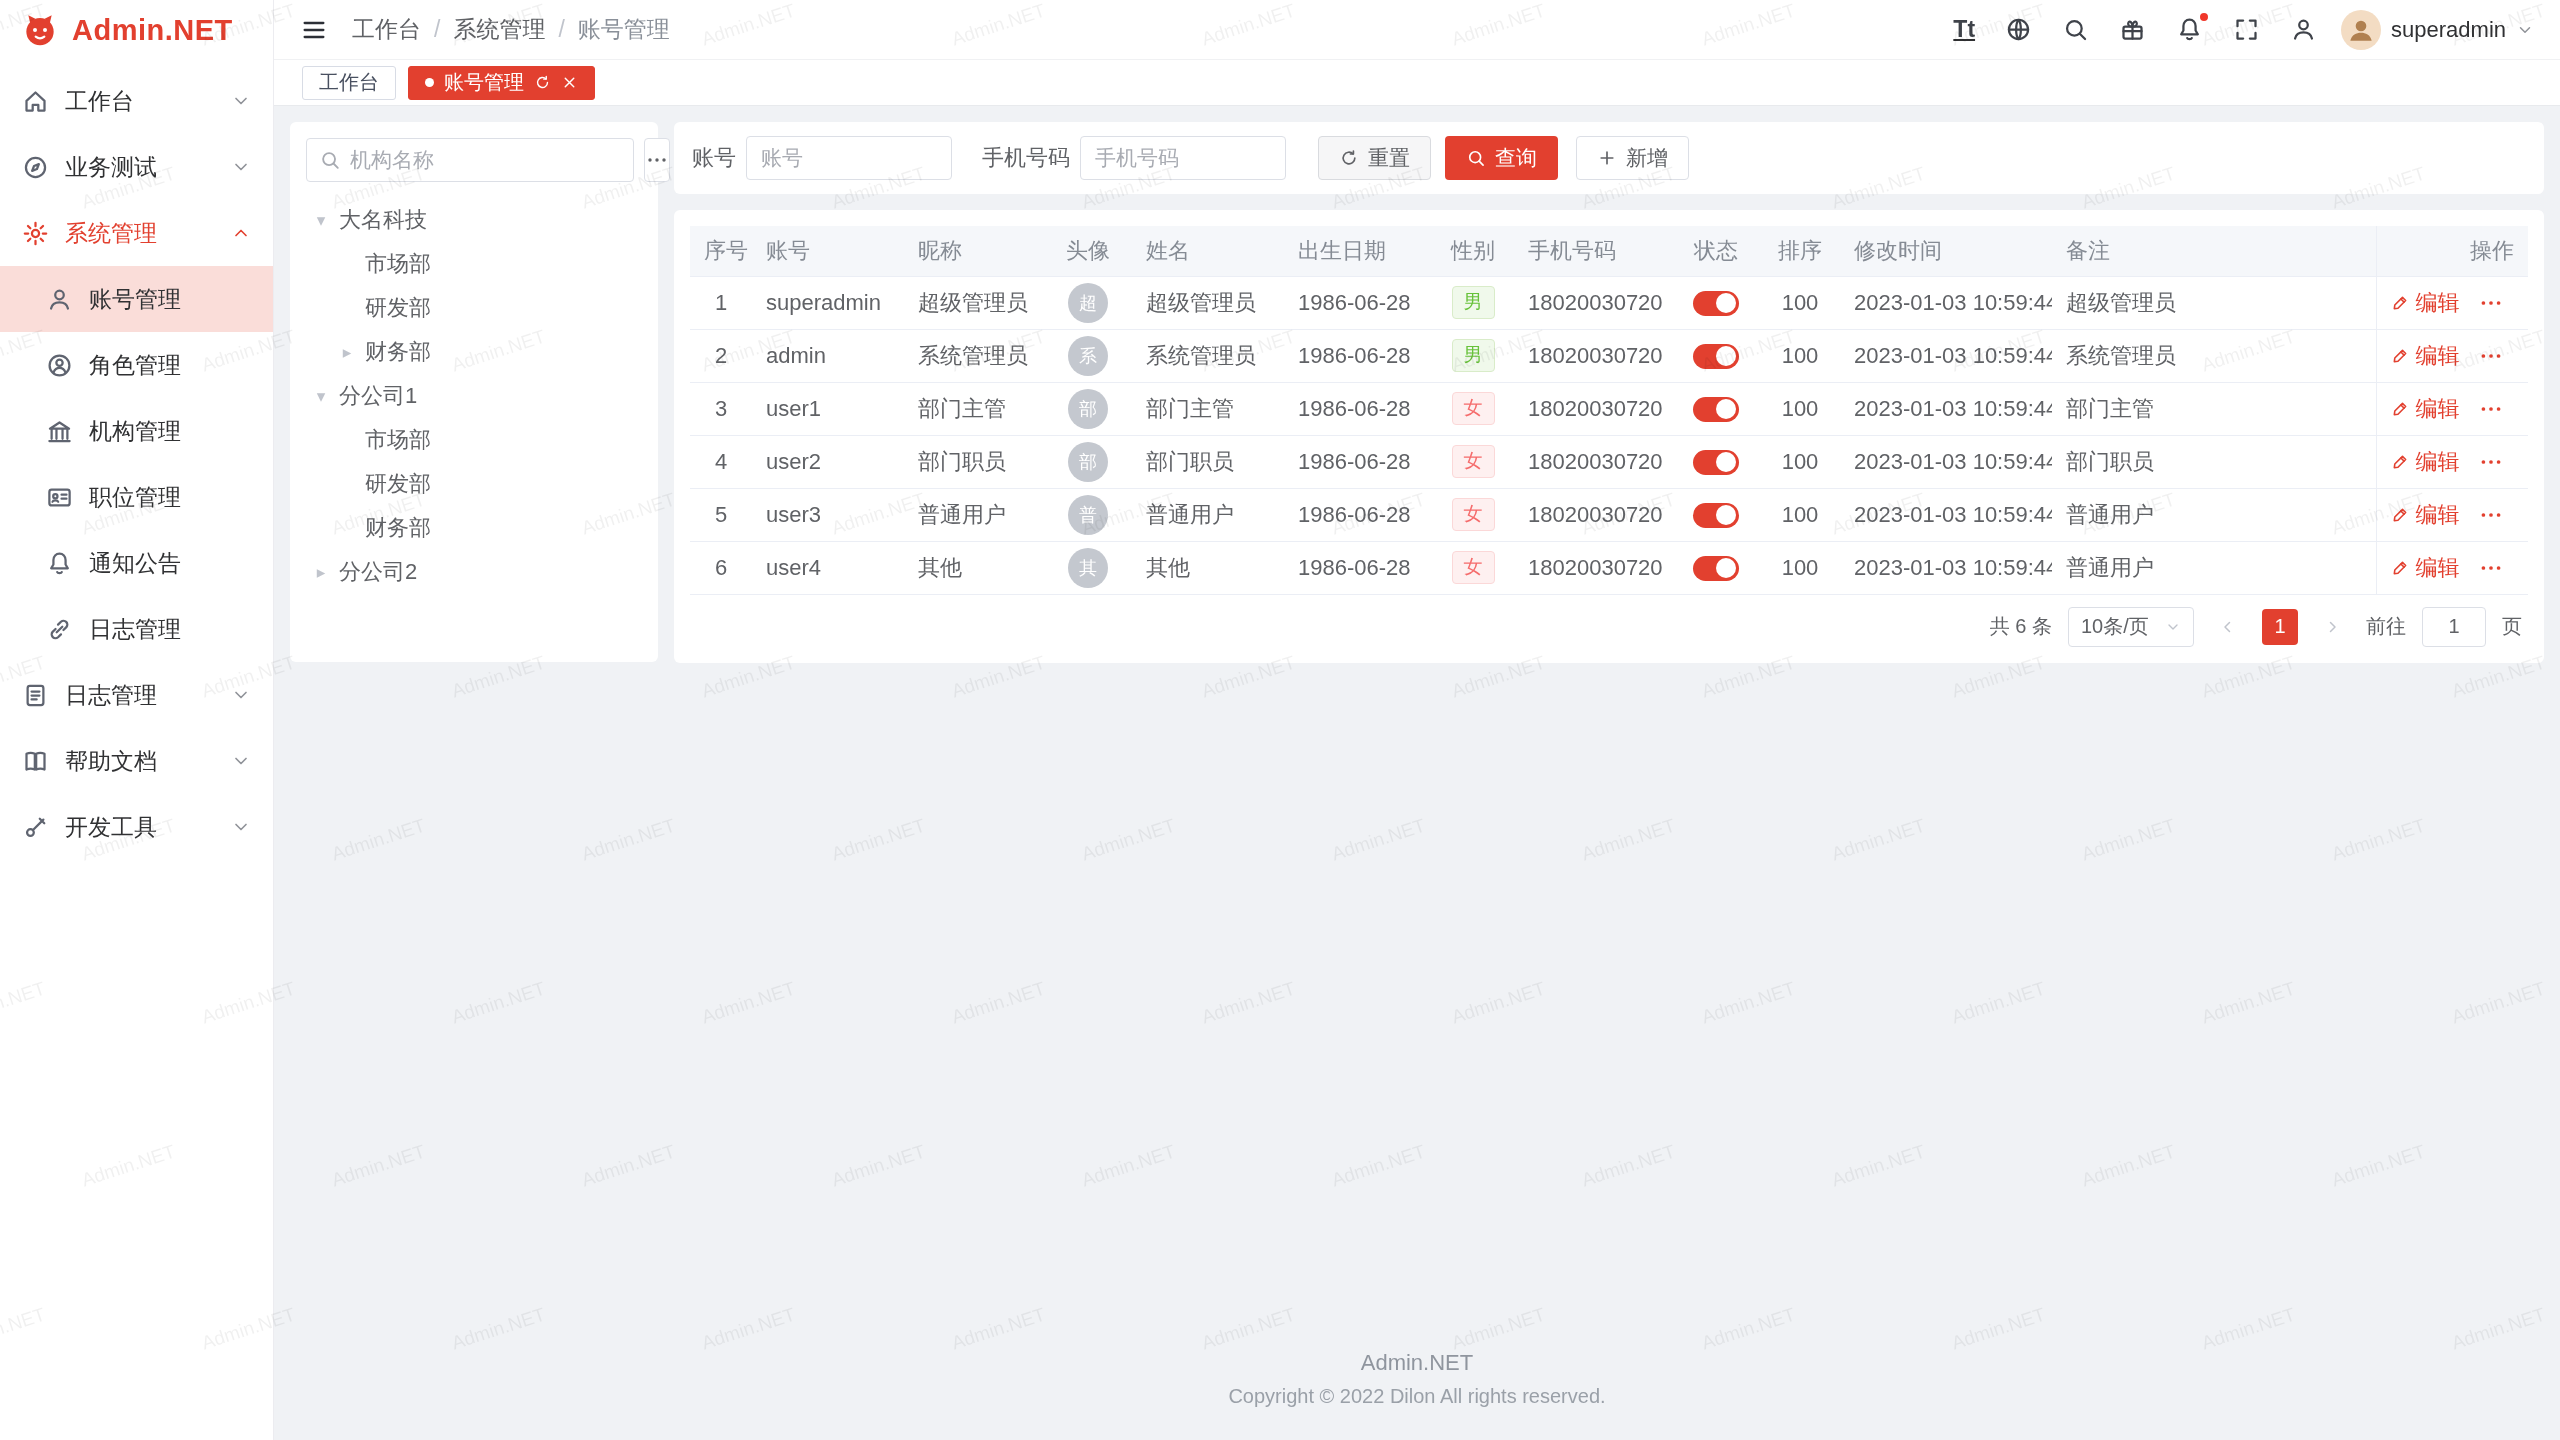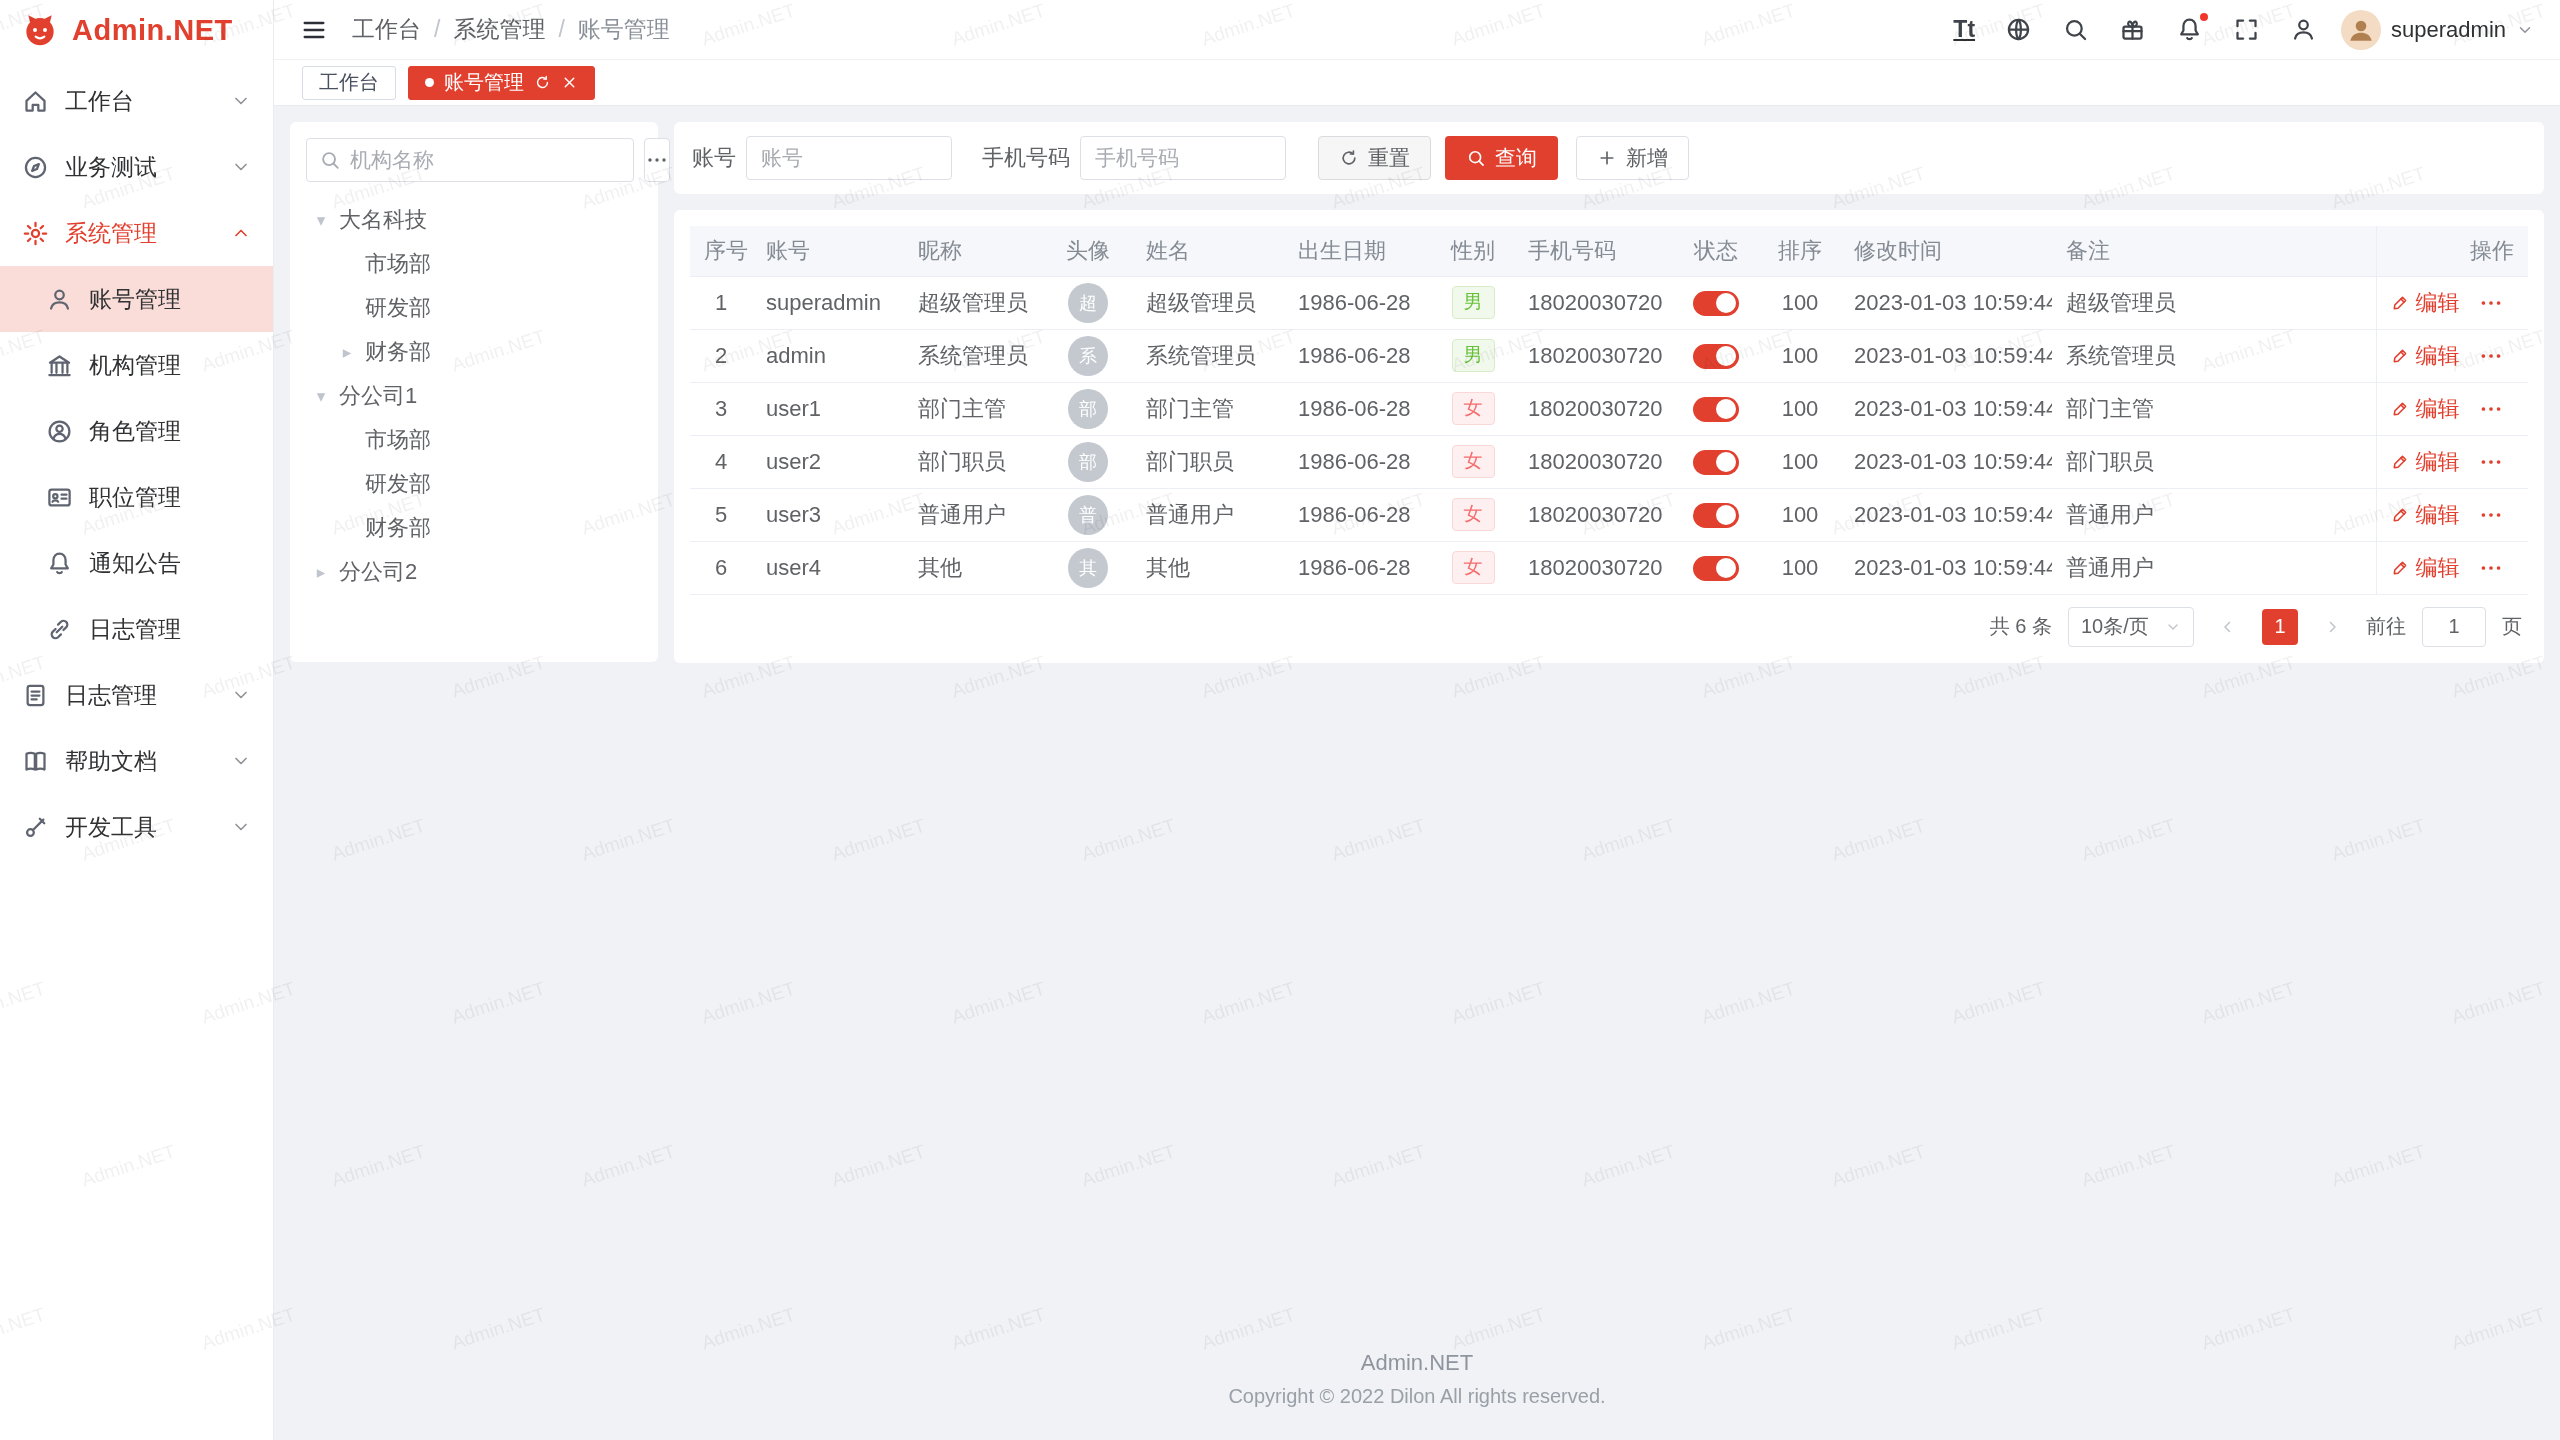--- a/index.html
+++ b/index.html
@@ -174,34 +174,34 @@
               <svg viewBox="0 0 24 24" fill="none" stroke="currentColor" stroke-width="2" stroke-linecap="round" stroke-linejoin="round">
                 <circle cx="12" cy="8" r="3.8"></circle>
                 <path d="M4.5 20c.8-4 4-5.5 7.5-5.5S18.7 16 19.5 20"></path>
               </svg>
             </span>
             <span class="mi-label">账号管理</span>
           </div>
           <div class="menu-item sub">
             <span class="icon mi-icon">
               <svg viewBox="0 0 24 24" fill="none" stroke="currentColor" stroke-width="2" stroke-linecap="round" stroke-linejoin="round">
-                <path d="M3.5 9.5 12 4l8.5 5.5zM5 10v8.5M9.3 10v8.5M14.7 10v8.5M19 10v8.5M3 20.5h18"></path>
-              </svg>
-            </span>
-            <span class="mi-label">机构管理</span>
-          </div>
-          <div class="menu-item sub">
-            <span class="icon mi-icon">
-              <svg viewBox="0 0 24 24" fill="none" stroke="currentColor" stroke-width="2" stroke-linecap="round" stroke-linejoin="round">
                 <circle cx="12" cy="12" r="8.8"></circle>
                 <circle cx="12" cy="9.5" r="2.8"></circle>
                 <path d="M6.8 18c1-2.6 3-3.8 5.2-3.8s4.2 1.2 5.2 3.8"></path>
               </svg>
             </span>
             <span class="mi-label">角色管理</span>
+          </div>
+          <div class="menu-item sub">
+            <span class="icon mi-icon">
+              <svg viewBox="0 0 24 24" fill="none" stroke="currentColor" stroke-width="2" stroke-linecap="round" stroke-linejoin="round">
+                <path d="M3.5 9.5 12 4l8.5 5.5zM5 10v8.5M9.3 10v8.5M14.7 10v8.5M19 10v8.5M3 20.5h18"></path>
+              </svg>
+            </span>
+            <span class="mi-label">机构管理</span>
           </div>
           <div class="menu-item sub">
             <span class="icon mi-icon">
               <svg viewBox="0 0 24 24" fill="none" stroke="currentColor" stroke-width="2" stroke-linecap="round" stroke-linejoin="round">
                 <rect x="3" y="5" width="18" height="14" rx="2"></rect>
                 <circle cx="8.3" cy="10.8" r="1.9"></circle>
                 <path d="M5.8 15.8c.5-1.6 4.5-1.6 5 0M13.8 9.5h4.4M13.8 13h4.4"></path>
               </svg>
             </span>
             <span class="mi-label">职位管理</span>

